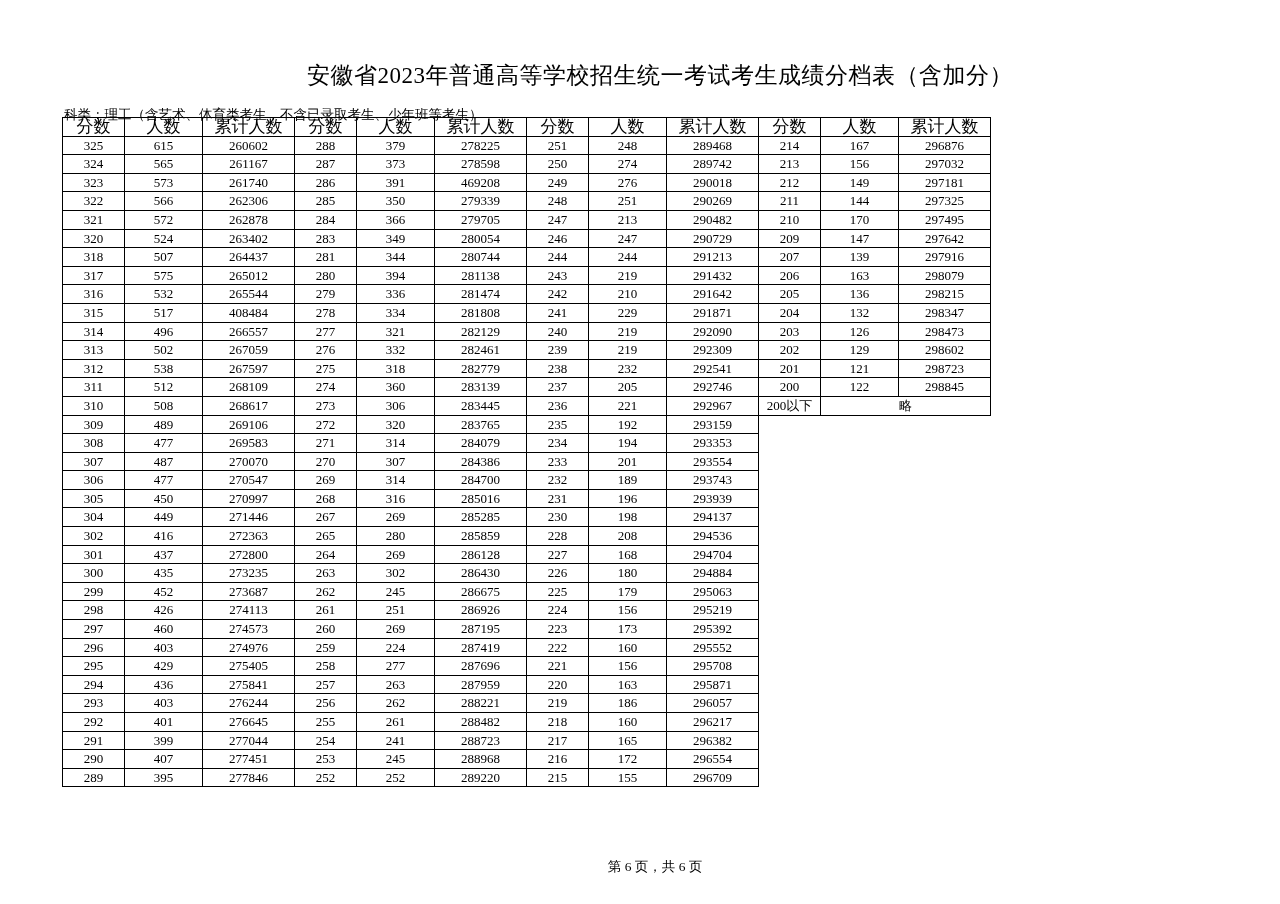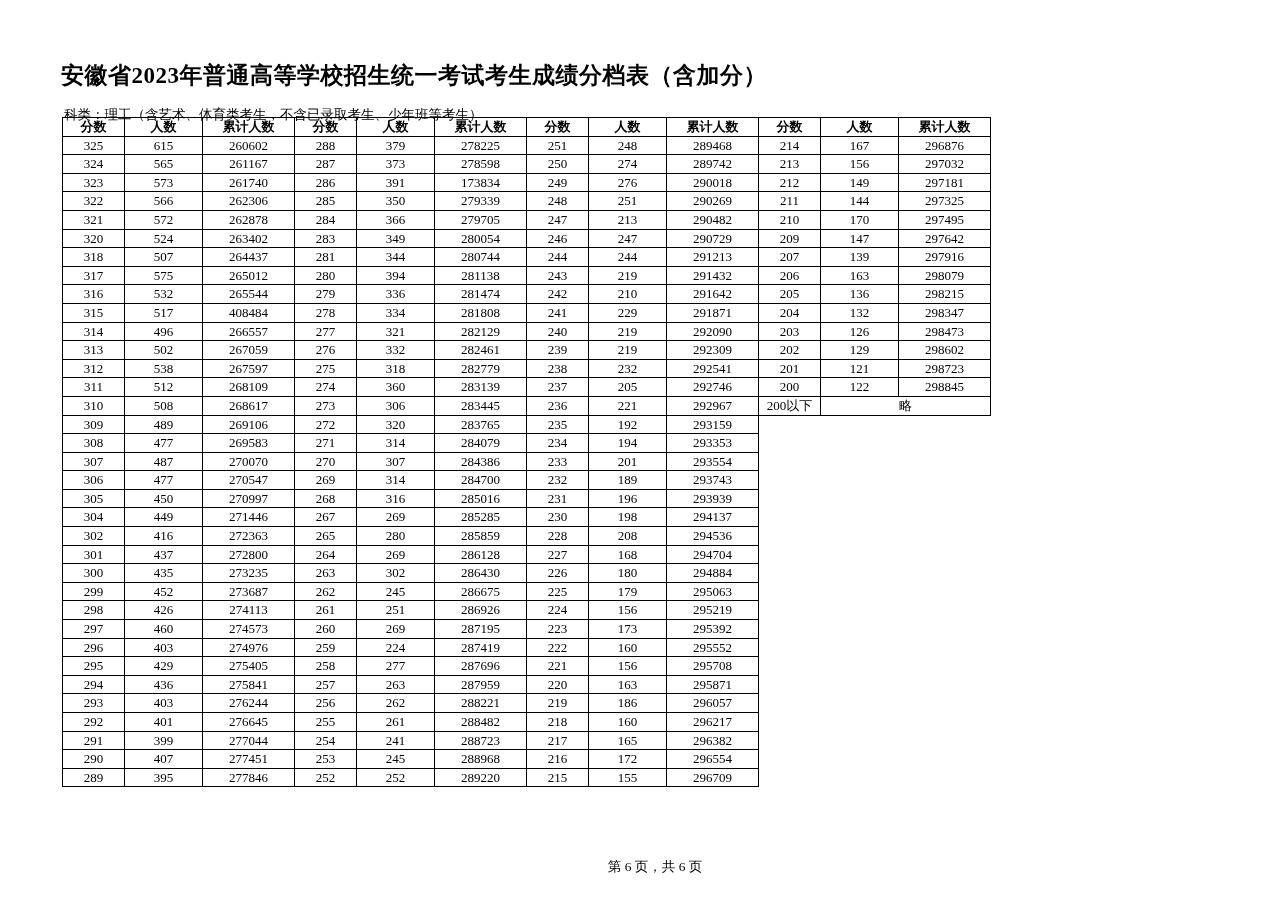--- a/index.html
+++ b/index.html
@@ -18,26 +18,26 @@
   .page {
     position: relative;
     width: 1280px;
     height: 904px;
   }
   .doc-title {
     position: absolute;
     top: 60px;
     left: 0;
     width: 1280px;
-    text-align: left;
+    text-align: center;
     font-size: 23px;
-    font-weight: bold;
+    font-weight: normal;
     letter-spacing: 0.5px;
     white-space: nowrap;
-    padding-left: 61px;
+    padding-left: 40px;
     box-sizing: border-box;
   }
   .doc-subtitle {
     position: absolute;
     top: 98px;
     left: 64px;
     font-size: 13.5px;
     white-space: nowrap;
     margin-top: 8px;
   }
@@ -53,22 +53,22 @@
     height: 17.6px;
     line-height: 17.6px;
     font-size: 13px;
     text-align: center;
     padding: 0 4px;
     box-sizing: border-box;
     font-weight: normal;
     white-space: nowrap;
   }
   .grid th {
-    font-weight: bold;
-    font-size: 13px;
+    font-weight: normal;
+    font-size: 17px;
   }
   .col-score { width: 62px; }
   .col-count { width: 78px; }
   .col-cum   { width: 92px; }
   .blank-cell {
     border: none !important;
   }
   .omit-cell {
     text-align: center;
   }
@@ -136,21 +136,21 @@
           <td class="col-score">213</td>
           <td class="col-count">156</td>
           <td class="col-cum">297032</td>
         </tr>
         <tr>
           <td class="col-score">323</td>
           <td class="col-count">573</td>
           <td class="col-cum">261740</td>
           <td class="col-score">286</td>
           <td class="col-count">391</td>
-          <td class="col-cum">173834</td>
+          <td class="col-cum">469208</td>
           <td class="col-score">249</td>
           <td class="col-count">276</td>
           <td class="col-cum">290018</td>
           <td class="col-score">212</td>
           <td class="col-count">149</td>
           <td class="col-cum">297181</td>
         </tr>
         <tr>
           <td class="col-score">322</td>
           <td class="col-count">566</td>

